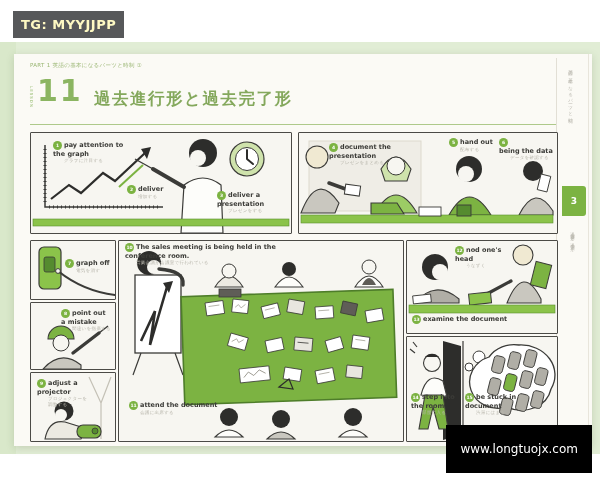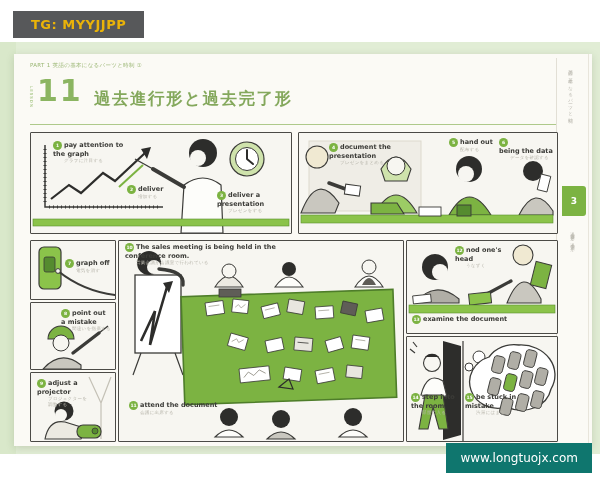--- a/index.html
+++ b/index.html
@@ -2,24 +2,24 @@
 <html><head>
 <meta charset="utf-8">
 <style>
   html,body{margin:0;padding:0;background:#ffffff;}
   .photo{position:relative;width:600px;height:480px;background:#ffffff;overflow:hidden;
          font-family:"DejaVu Sans","Liberation Sans",sans-serif;}
   
   .mat{position:absolute;left:0;top:42px;width:600px;height:412px;background:#e1edd5;}
   .mat-left{position:absolute;left:0;top:42px;width:16px;height:412px;background:#d9e8ca;}
   
-  .tagbox{position:absolute;left:13px;top:11px;background:#57585a;color:#eab308;
-          font-size:13px;font-weight:bold;letter-spacing:.5px;padding:6px 18px;z-index:30;}
-  .wmbox{position:absolute;right:8px;bottom:7px;background:#0f766e;color:#fff;
-         font-size:12px;padding:8px 14px;z-index:30;}
+  .tagbox{position:absolute;left:13px;top:11px;background:#57585a;color:#fef9c3;
+          font-size:13px;font-weight:bold;letter-spacing:.5px;padding:6px 8px;z-index:30;}
+  .wmbox{position:absolute;right:8px;bottom:7px;background:#000000;color:#fff;
+         font-size:12px;padding:17px 14px;z-index:30;}
   
   .page{position:absolute;left:14px;top:54px;width:578px;height:392px;background:#fbfaf5;
         box-shadow:0 2px 8px rgba(60,80,40,.18);}
   .part-header{position:absolute;left:16px;top:8px;font-size:5.5px;color:#9ab673;letter-spacing:.3px;}
   .lesson-vert{position:absolute;left:15px;top:32px;writing-mode:vertical-rl;font-size:4px;
                color:#8bb561;letter-spacing:1px;}
   .lesson-num{position:absolute;left:23px;top:22px;font-size:30px;font-weight:bold;color:#8bb561;
               letter-spacing:2px;line-height:1;}
   .page-title{position:absolute;left:80px;top:34px;font-size:16.5px;font-weight:bold;color:#84a85c;
               letter-spacing:1.5px;}
@@ -385,18 +385,18 @@
           <g transform="translate(127,53) rotate(14)">
               <rect width="11" height="17" rx="3.5" fill="#b0aea6"></rect>
             </g>
         </g>
       </svg>
       <div class="lbl" style="left:4px;top:56px;width:50px;">
         <span class="numcirc">14</span><span class="en">step into the room</span>
         <span class="ja">部屋に入る</span>
       </div>
       <div class="lbl" style="left:58px;top:56px;width:52px;">
-        <span class="numcirc">15</span><span class="en">be stuck in mistake</span>
+        <span class="numcirc">15</span><span class="en">be stuck in document</span>
         <span class="ja">渋滞にはまる</span>
       </div>
     </div>
   </div>
 </div>
 
 </body></html>

